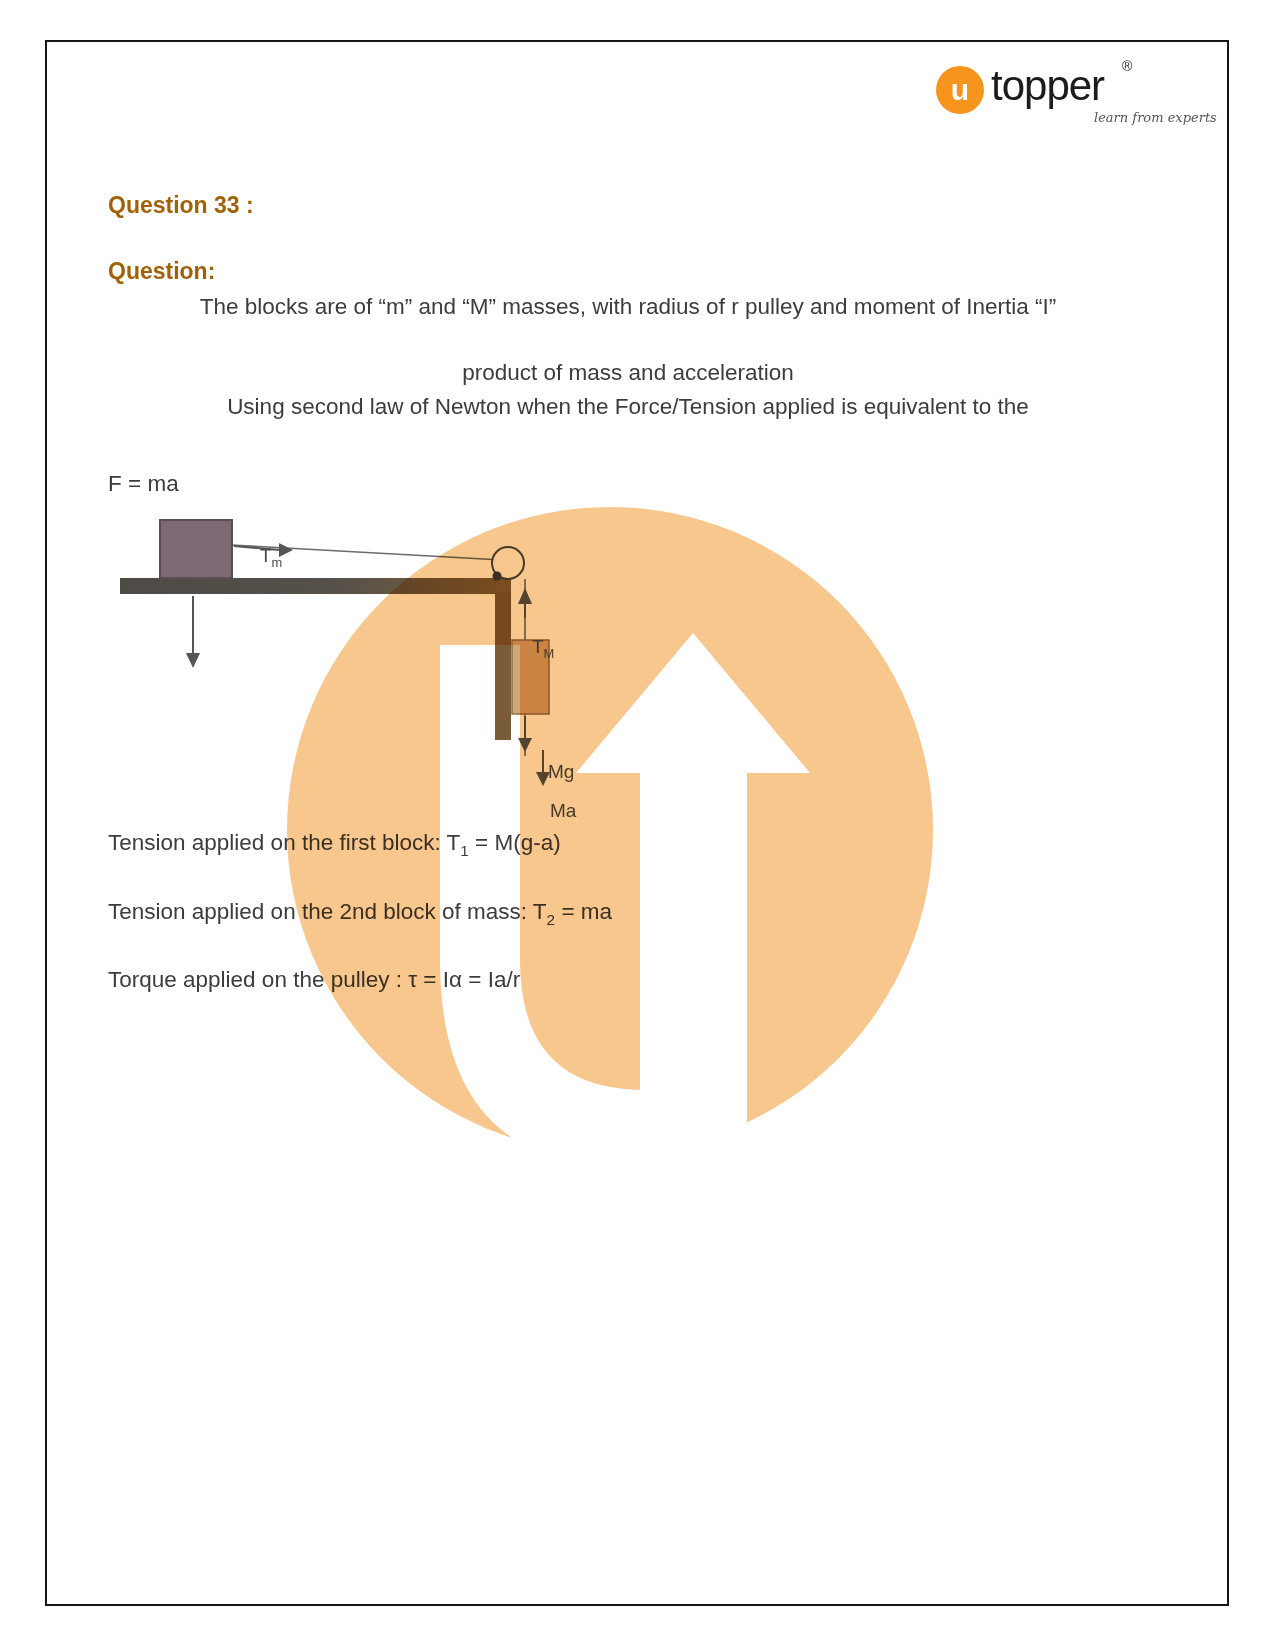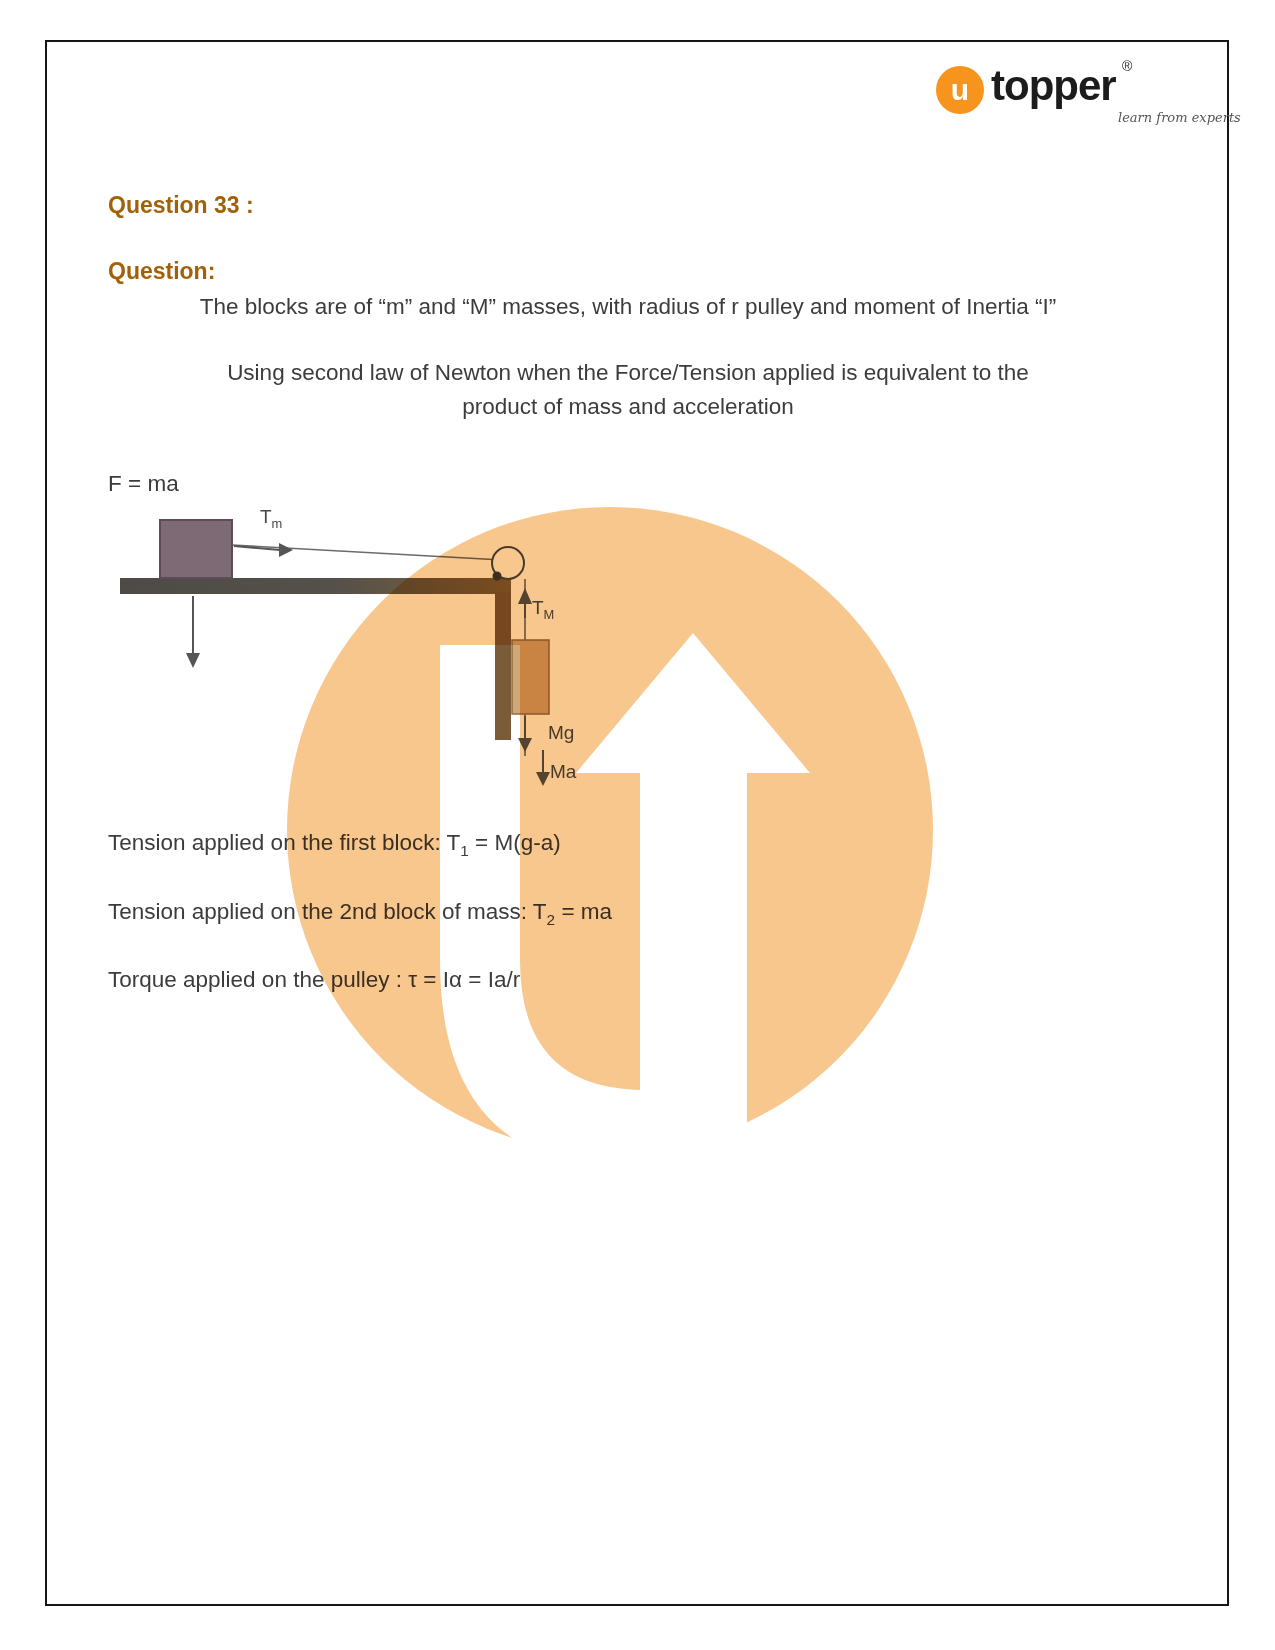--- a/index.html
+++ b/index.html
@@ -11,36 +11,36 @@
     position:absolute;left:45px;top:40px;width:1184px;height:1566px;
     border:2px solid #161616;box-sizing:border-box;background:#ffffff;
   }
   
   .logo-circle{
     position:absolute;left:936px;top:66px;width:48px;height:48px;border-radius:50%;
     background:#F7941E;color:#ffffff;font-weight:700;font-size:30px;
     display:flex;align-items:center;justify-content:center;z-index:2;
   }
   .logo-text{
-    position:absolute;left:991px;top:62px;font-size:42px;font-weight:700;
+    position:absolute;left:991px;top:62px;font-size:42px;font-weight:400;
     color:#1c1c1c;letter-spacing:-1px;z-index:2;
   }
   .logo-reg{position:absolute;left:1122px;top:58px;font-size:14px;color:#2a2a2a;z-index:2;}
   .logo-tagline{
-    position:absolute;left:1118px;top:110px;font-size:13px;font-style:italic;
+    position:absolute;left:1094px;top:110px;font-size:13px;font-style:italic;
     color:#555555;font-family:"DejaVu Serif",serif;z-index:2;
   }
   
   .txt{position:absolute;left:108px;z-index:1;}
   .h-bold{font-weight:700;color:#a16207;font-size:23px;}
   .body-text{font-size:22.5px;color:#3c3c3c;line-height:34px;text-align:center;}
   sub{font-size:0.68em;}
   
   .diagram{position:absolute;left:100px;top:500px;width:520px;height:300px;z-index:1;}
-  .dlabel{position:absolute;font-size:19px;color:#4a4a4a;}
+  .dlabel{position:absolute;font-size:19px;color:#4a4a4a;margin-top:39px;}
   
   .watermark{
     position:absolute;left:285px;top:505px;width:650px;height:650px;
     z-index:3;mix-blend-mode:multiply;pointer-events:none;
   }
 </style>
 </head>
 <body>
 
 <div class="page">
@@ -50,22 +50,22 @@
     <span>u</span>
   </div>
   <div class="logo-text">topper</div>
   <div class="logo-reg">®</div>
   <div class="logo-tagline">learn from experts</div>
 
   <div class="txt h-bold" style="top:192px;">Question 33 :</div>
   <div class="txt h-bold" style="top:258px;">Question:</div>
   <div class="txt body-text" style="top:290px;width:1040px;">The blocks are of “m” and “M” masses, with radius of r pulley and moment of Inertia “I”</div>
   <div class="txt body-text" style="top:356px;width:1040px;">
+    <div>product of mass and acceleration</div>
     <div>Using second law of Newton when the Force/Tension applied is equivalent to the</div>
-    <div>product of mass and acceleration</div>
   </div>
   <div class="txt body-text" style="top:467px;">F = ma</div>
 
   <div class="diagram">
     <svg width="520" height="300" viewBox="0 0 520 300">
       <defs>
         <linearGradient id="tableGrad" x1="0" y1="0" x2="1" y2="0">
           <stop offset="0" stop-color="#4e4a45"></stop>
           <stop offset="0.55" stop-color="#55504a"></stop>
           <stop offset="0.82" stop-color="#6e5b3f"></stop>

